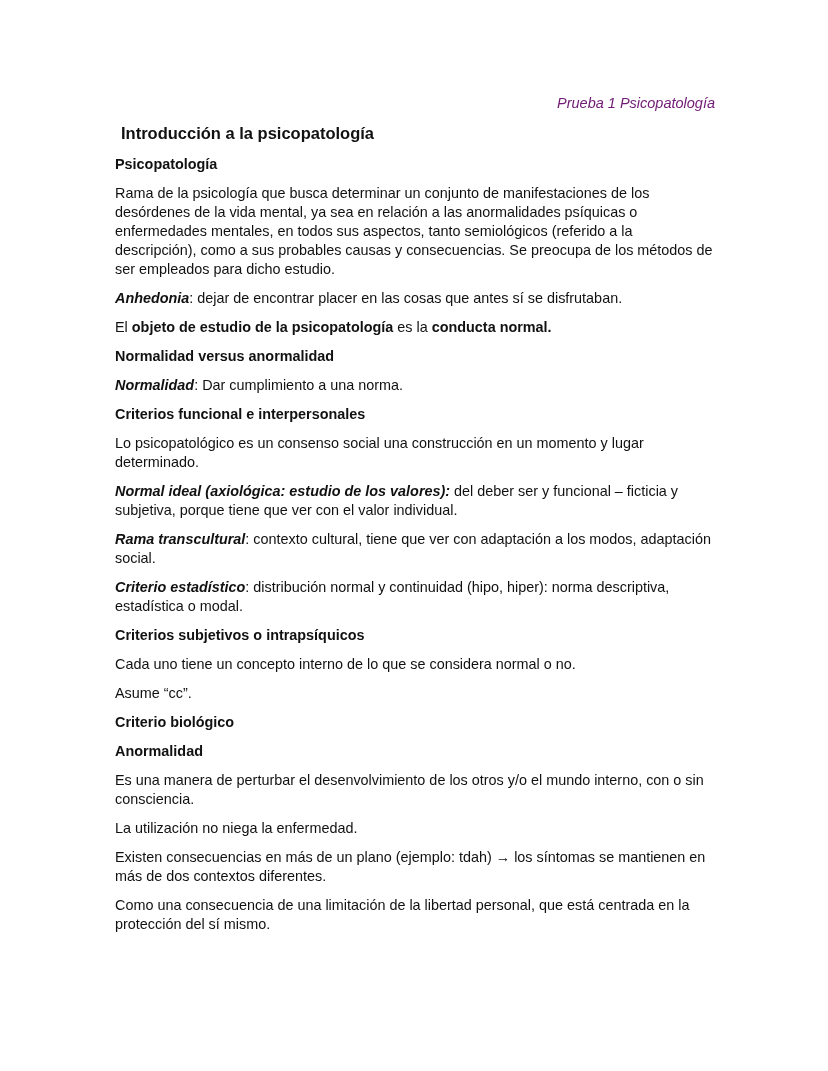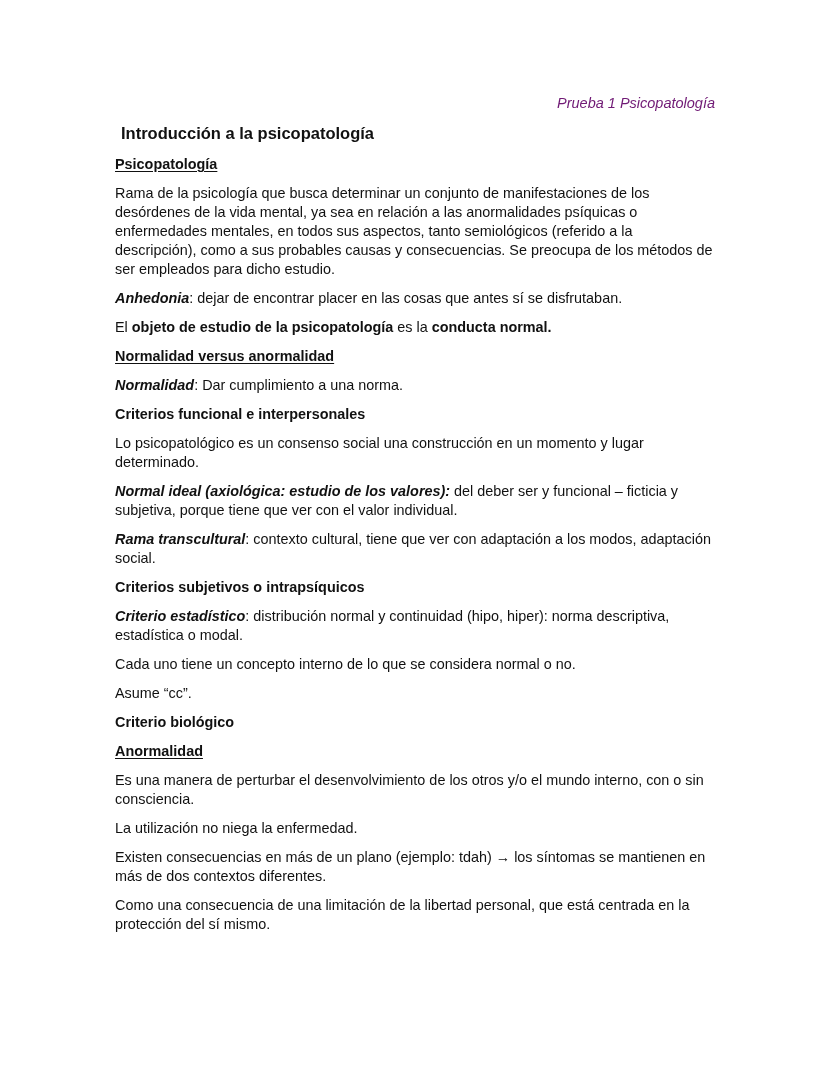--- a/index.html
+++ b/index.html
@@ -43,21 +43,20 @@
       left: 0;
       width: 600px;
     }
     .p {
       font-size: 14.4px;
       line-height: 19px;
       margin: 0 0 10px 0;
     }
     .heading-u {
       font-weight: bold;
-      text-decoration: underline;
       text-underline-offset: 2px;
     }
     .heading-b {
       font-weight: bold;
     }
     b.bi {
       font-weight: bold;
       font-style: italic;
       margin-top: 9px;
     }
@@ -84,23 +83,23 @@
     <p class="p"><b class="bi">Normalidad</b><span>: Dar cumplimiento a una norma.</span></p>
 
     <p class="p heading-b">Criterios funcional e interpersonales</p>
 
     <p class="p">Lo psicopatológico es un consenso social una construcción en un momento y lugar determinado.</p>
 
     <p class="p"><b class="bi">Normal ideal (axiológica: estudio de los valores):</b><span> del deber ser y funcional – ficticia y subjetiva, porque tiene que ver con el valor individual.</span></p>
 
     <p class="p"><b class="bi">Rama transcultural</b><span>: contexto cultural, tiene que ver con adaptación a los modos, adaptación social.</span></p>
 
+    <p class="p"><b class="bi">Criterio estadístico</b><span>: distribución normal y continuidad (hipo, hiper): norma descriptiva, estadística o modal.</span></p>
+
     <p class="p heading-b">Criterios subjetivos o intrapsíquicos</p>
-
-    <p class="p"><b class="bi">Criterio estadístico</b><span>: distribución normal y continuidad (hipo, hiper): norma descriptiva, estadística o modal.</span></p>
 
     <p class="p">Cada uno tiene un concepto interno de lo que se considera normal o no.</p>
 
 
     <p class="p">Asume “cc”.</p>
 
     <p class="p heading-b">Criterio biológico</p>
 
     <p class="p heading-u">Anormalidad</p>
 

